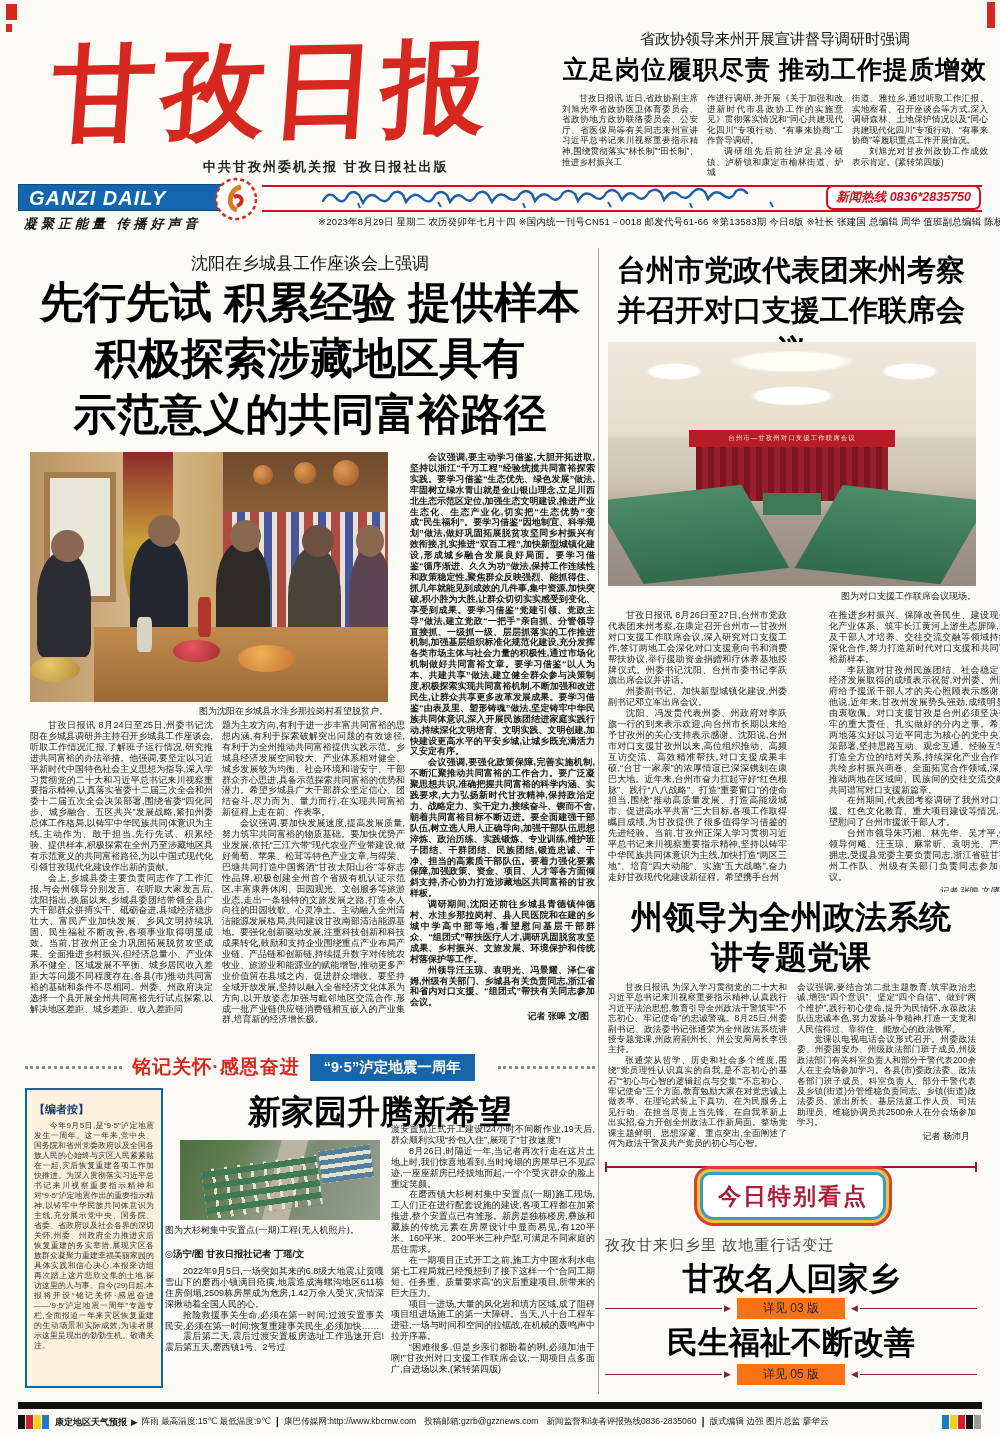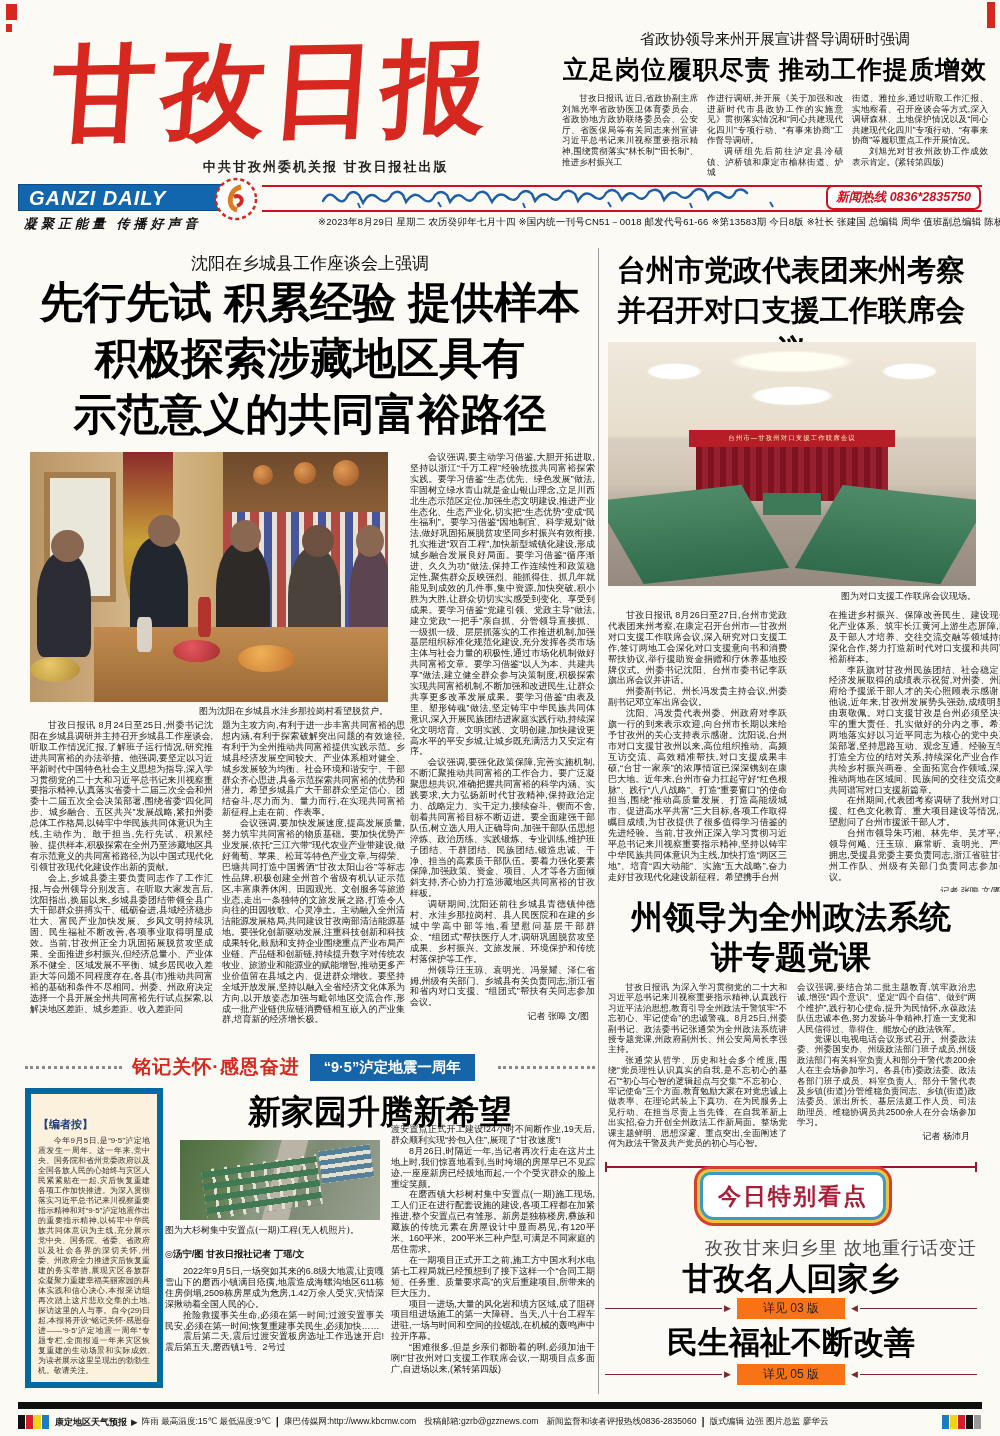--- a/index.html
+++ b/index.html
@@ -74,41 +74,41 @@
                  repeating-linear-gradient(90deg,transparent 0 10px,#e4e0d2 10px 13px);}
   .ph-aer .blocks2{position:absolute;right:4%;top:10%;width:26%;height:40%;transform:rotate(-8deg);
       background:repeating-linear-gradient(0deg,#54809a 0 5px,#e4e0d2 5px 9px);}
   
   .band{position:absolute;left:25px;top:1052px;width:570px;height:30px;display:flex;align-items:center;}
   .band .dots{flex:1;border-top:3px dotted #8a8a8a;height:0;}
   .band .red{color:#d6281e;font-weight:900;font-size:19px;margin:0 10px;letter-spacing:1px;}
   .band .blue{background:#1565a8;color:#fff;font-weight:bold;font-size:14.5px;padding:4px 14px;margin-right:23px;}
   
   .ednote{position:absolute;left:25px;top:1088px;width:138px;height:300px;background:#fcf1dc;
-      border:6px solid #0369a1;box-sizing:border-box;padding:23px 7px;}
+      border:2px solid #0369a1;box-sizing:border-box;padding:12px 7px;}
   .ednote h4{margin:0 0 4px 0;color:#1b3f7a;font-size:11px;}
   .ednote .txt{font-size:7.9px;line-height:10px;text-align:justify;color:#333;}
   .ednote .txt p{margin:0;text-indent:2em;}
   
   .nh-head{position:absolute;left:165px;top:1090px;width:430px;text-align:center;font-weight:900;font-size:33px;color:#000;}
   .nh-byline{position:absolute;left:165px;top:1248px;width:220px;font-size:9.3px;font-weight:bold;color:#111;}
   
   .tz-head{position:absolute;left:603px;top:250px;width:376px;text-align:center;font-weight:900;
       font-size:29px;line-height:40px;color:#000;}
   .zf-head{position:absolute;left:603px;top:897px;width:376px;text-align:center;font-weight:900;
       font-size:32px;line-height:40px;color:#000;}
   
   .hl-topline{position:absolute;left:605px;top:1166px;width:372px;border-top:2px solid #8e1c30;}
   .hl-topline:before,.hl-topline:after{content:"";position:absolute;top:-6px;width:2px;height:10px;background:#8e1c30;}
   .hl-topline:before{left:0;} .hl-topline:after{right:0;}
   .hl-badge{position:absolute;left:700px;top:1172px;width:180px;height:42px;background:#fff;
       border:3px solid #3a9cc4;border-radius:10px 10px 14px 14px;box-shadow:0 0 0 3px #f0c33c,0 0 0 6px #d2422e;
       display:flex;align-items:center;justify-content:center;}
   .hl-badge span{color:#a81e38;font-weight:900;font-size:23px;letter-spacing:2px;}
-  .hl-kicker{position:absolute;left:605px;top:1236px;width:372px;text-align:right;font-size:18px;color:#4a4a4a;letter-spacing:1px;}
+  .hl-kicker{position:absolute;left:605px;top:1236px;width:372px;text-align:left;font-size:15px;color:#4a4a4a;letter-spacing:1px;}
   .hl-title{position:absolute;left:605px;width:372px;text-align:center;font-weight:900;font-size:31px;color:#000;}
   .hl-ref{position:absolute;left:605px;width:372px;height:16px;display:flex;align-items:center;}
   .hl-ref .ln{flex:1;border-top:1.5px solid #7e2430;height:0;position:relative;}
   .hl-ref .arrR,.hl-ref .arrL{font-size:9px;color:#7e2430;margin:0 2px;}
   .hl-ref .pill{background:#f97316;color:#222;font-size:12px;padding:2px 26px;margin:0 4px;}
   
   .foot-black{position:absolute;left:18px;top:1402px;width:964px;height:7px;background:#101010;}
   .footrow{position:absolute;left:18px;top:1413px;width:964px;height:18px;display:flex;align-items:center;font-size:8.6px;white-space:nowrap;}
   .sw{display:inline-block;width:7px;height:14px;margin-right:1px;}
   .footrow b{font-size:9px;}
@@ -204,21 +204,21 @@
   <div class="caption" style="left:30px;top:705px;width:358px;">图为沈阳在乡城县水洼乡那拉岗村看望脱贫户。</div>
 
   <div class="col" style="left:30px;top:720px;width:183px;height:330px;">
       <p>甘孜日报讯 8月24日至25日,州委书记沈阳在乡城县调研并主持召开乡城县工作座谈会,听取工作情况汇报,了解班子运行情况,研究推进共同富裕的办法举措。他强调,要坚定以习近平新时代中国特色社会主义思想为指导,深入学习贯彻党的二十大和习近平总书记来川视察重要指示精神,认真落实省委十二届三次全会和州委十二届五次全会决策部署,围绕省委“四化同步、城乡融合、五区共兴”发展战略,紧扣州委总体工作格局,以铸牢中华民族共同体意识为主线,主动作为、敢于担当,先行先试、积累经验、提供样本,积极探索在全州乃至涉藏地区具有示范意义的共同富裕路径,为以中国式现代化引领甘孜现代化建设作出新的贡献。</p>
       <p>会上,乡城县委主要负责同志作了工作汇报,与会州领导分别发言。在听取大家发言后,沈阳指出,换届以来,乡城县委团结带领全县广大干部群众拼搏实干、砥砺奋进,县域经济稳步壮大、富民产业加快发展、乡风文明持续巩固、民生福祉不断改善,各项事业取得明显成效。当前,甘孜州正全力巩固拓展脱贫攻坚成果、全面推进乡村振兴,但经济总量小、产业体系不健全、区域发展不平衡、城乡居民收入差距大等问题不同程度存在,各县(市)推动共同富裕的基础和条件不尽相同。州委、州政府决定选择一个县开展全州共同富裕先行试点探索,以解决地区差距、城乡差距、收入差距问</p>
     </div>
   <div class="col" style="left:222px;top:720px;width:183px;height:330px;">
       <p class="ni">题为主攻方向,有利于进一步丰富共同富裕的思想内涵,有利于探索破解突出问题的有效途径,有利于为全州推动共同富裕提供实践示范。乡城县经济发展空间较大、产业体系相对健全、城乡发展较为均衡、社会环境和谐安宁、干部群众齐心思进,具备示范探索共同富裕的优势和潜力。希望乡城县广大干部群众坚定信心、团结奋斗,尽力而为、量力而行,在实现共同富裕新征程上走在前、作表率。</p>
       <p>会议强调,要加快发展速度,提高发展质量,努力筑牢共同富裕的物质基础。要加快优势产业发展,依托“三江六带”现代农业产业带建设,做好葡萄、苹果、松茸等特色产业文章,与得荣、巴塘共同打造中国酱酒“甘孜太阳山谷”等标志性品牌,积极创建全州首个省级有机认证示范区,丰富康养休闲、田园观光、文创服务等旅游业态,走出一条独特的文旅发展之路,打造令人向往的田园牧歌、心灵净土。主动融入全州清洁能源发展格局,共同建设甘孜南部清洁能源基地。要强化创新驱动发展,注重科技创新和科技成果转化,鼓励和支持企业围绕重点产业布局产业链、产品链和创新链,持续提升数字对传统农牧业、旅游业和能源业的赋能增智,推动更多产业价值留在县域之内、促进群众增收。要坚持全域开放发展,坚持以融入全省经济文化体系为方向,以开放姿态加强与毗邻地区交流合作,形成一批产业链供应链消费链相互嵌入的产业集群,培育新的经济增长极。</p>
     </div>
-  <div class="col" style="left:410px;top:452px;width:185px;height:598px;">
+  <div class="col" style="left:410px;top:452px;width:185px;height:598px;font-weight:bold;">
     <div>
         <p>会议强调,要主动学习借鉴,大胆开拓进取,坚持以浙江“千万工程”经验统揽共同富裕探索实践。要学习借鉴“生态优先、绿色发展”做法,牢固树立绿水青山就是金山银山理念,立足川西北生态示范区定位,加强生态文明建设,推进产业生态化、生态产业化,切实把“生态优势”变成“民生福利”。要学习借鉴“因地制宜、科学规划”做法,做好巩固拓展脱贫攻坚同乡村振兴有效衔接,扎实推进“双百工程”,加快新型城镇化建设,形成城乡融合发展良好局面。要学习借鉴“循序渐进、久久为功”做法,保持工作连续性和政策稳定性,聚焦群众反映强烈、能抓得住、抓几年就能见到成效的几件事,集中资源,加快突破,积小胜为大胜,让群众切切实实感受到变化、享受到成果。要学习借鉴“党建引领、党政主导”做法,建立党政“一把手”亲自抓、分管领导直接抓、一级抓一级、层层抓落实的工作推进机制,加强基层组织标准化规范化建设,充分发挥各类市场主体与社会力量的积极性,通过市场化机制做好共同富裕文章。要学习借鉴“以人为本、共建共享”做法,建立健全群众参与决策制度,积极探索实现共同富裕机制,不断加强和改进民生,让群众共享更多改革发展成果。要学习借鉴“由表及里、塑形铸魂”做法,坚定铸牢中华民族共同体意识,深入开展民族团结进家庭实践行动,持续深化文明培育、文明实践、文明创建,加快建设更高水平的平安乡城,让城乡既充满活力又安定有序。</p>
         <p>会议强调,要强化政策保障,完善实施机制,不断汇聚推动共同富裕的工作合力。要广泛凝聚思想共识,准确把握共同富裕的科学内涵、实践要求,大力弘扬新时代甘孜精神,保持政治定力、战略定力、实干定力,接续奋斗、锲而不舍,朝着共同富裕目标不断迈进。要全面建强干部队伍,树立选人用人正确导向,加强干部队伍思想淬炼、政治历练、实践锻炼、专业训练,维护班子团结、干群团结、民族团结,锻造忠诚、干净、担当的高素质干部队伍。要着力强化要素保障,加强政策、资金、项目、人才等各方面倾斜支持,齐心协力打造涉藏地区共同富裕的甘孜样板。</p>
         <p>调研期间,沈阳还前往乡城县青德镇仲德村、水洼乡那拉岗村、县人民医院和在建的乡城中学高中部等地,看望慰问基层干部群众、“组团式”帮扶医疗人才,调研巩固脱贫攻坚成果、乡村振兴、文旅发展、环境保护和传统村落保护等工作。</p>
         <p>州领导汪玉琼、袁明光、冯景耀、泽仁省姆,州级有关部门、乡城县有关负责同志,浙江省和省内对口支援、“组团式”帮扶有关同志参加会议。</p>
       </div>
     <div class="byline">记者 张嗥 文/图</div>
   </div>
 
   <div class="band">
@@ -265,21 +265,21 @@
     <div class="lights"></div>
     <div class="banner">台州市—甘孜州对口支援工作联席会议</div>
     <div class="curtain"></div>
     <div class="tableL"></div>
     <div class="tableR"></div>
     <div class="tableC"></div>
   </div>
   <div class="caption" style="left:608px;top:590px;width:368px;">图为对口支援工作联席会议现场。</div>
   <div class="col" style="left:608px;top:610px;width:179px;height:282px;">
       <p>甘孜日报讯 8月26日至27日,台州市党政代表团来州考察,在康定召开台州市—甘孜州对口支援工作联席会议,深入研究对口支援工作,签订两地工会深化对口支援意向书和消费帮扶协议,举行援助资金捐赠和疗休养基地授牌仪式。州委书记沈阳、台州市委书记李跃旗出席会议并讲话。</p>
-      <p>州委副书记、州长冯发贵主持会议,州委副书记邓立军出席会议。</p>
+      <p>州委副书记、加快新型城镇化建设,州委副书记邓立军出席会议。</p>
       <p>沈阳、冯发贵代表州委、州政府对李跃旗一行的到来表示欢迎,向台州市长期以来给予甘孜州的关心支持表示感谢。沈阳说,台州市对口支援甘孜州以来,高位组织推动、高频互访交流、高效精准帮扶,对口支援成果丰硕,“台甘一家亲”的浓厚情谊已深深镌刻在康巴大地。近年来,台州市奋力扛起守好“红色根脉”、践行“八八战略”、打造“重要窗口”的使命担当,围绕“推动高质量发展、打造高能级城市、促进高水平共富”三大目标,各项工作取得瞩目成绩,为甘孜提供了很多值得学习借鉴的先进经验。当前,甘孜州正深入学习贯彻习近平总书记来川视察重要指示精神,坚持以铸牢中华民族共同体意识为主线,加快打造“两区三地”、培育“四大动能”、实施“五大战略”,奋力走好甘孜现代化建设新征程。希望携手台州</p>
     </div>
   <div class="col" style="left:797px;top:610px;width:179px;height:282px;margin-left:32px;">
     <div>
         <p class="ni">在推进乡村振兴、保障改善民生、建设现代化产业体系、筑牢长江黄河上游生态屏障,以及干部人才培养、交往交流交融等领域持续深化合作,努力打造新时代对口支援和共同富裕新样本。</p>
         <p>李跃旗对甘孜州民族团结、社会稳定、经济发展取得的成绩表示祝贺,对州委、州政府给予援派干部人才的关心照顾表示感谢。他说,近年来,甘孜州发展势头强劲,成绩明显,由衷敬佩。对口支援甘孜是台州必须坚决扛牢的重大责任、扎实做好的分内之事。希望两地落实好以习近平同志为核心的党中央决策部署,坚持思路互动、观念互通、经验互学,打造全方位的结对关系,持续深化产业合作、共绘乡村振兴画卷、全面拓宽合作领域,深入推动两地在区域间、民族间的交往交流交融,共同谱写对口支援新篇章。</p>
         <p>在州期间,代表团考察调研了我州对口支援、红色文化教育、重大项目建设等情况,看望慰问了台州市援派干部人才。</p>
         <p>台州市领导朱巧湘、林先华、吴才平,州领导何飚、汪玉琼、麻常昕、袁明光、严敏拥忠,受援县党委主要负责同志,浙江省驻甘孜州工作队、州级有关部门负责同志参加会议。</p>
       </div>
     <div class="byline">记者 张嗥 文/图</div>

